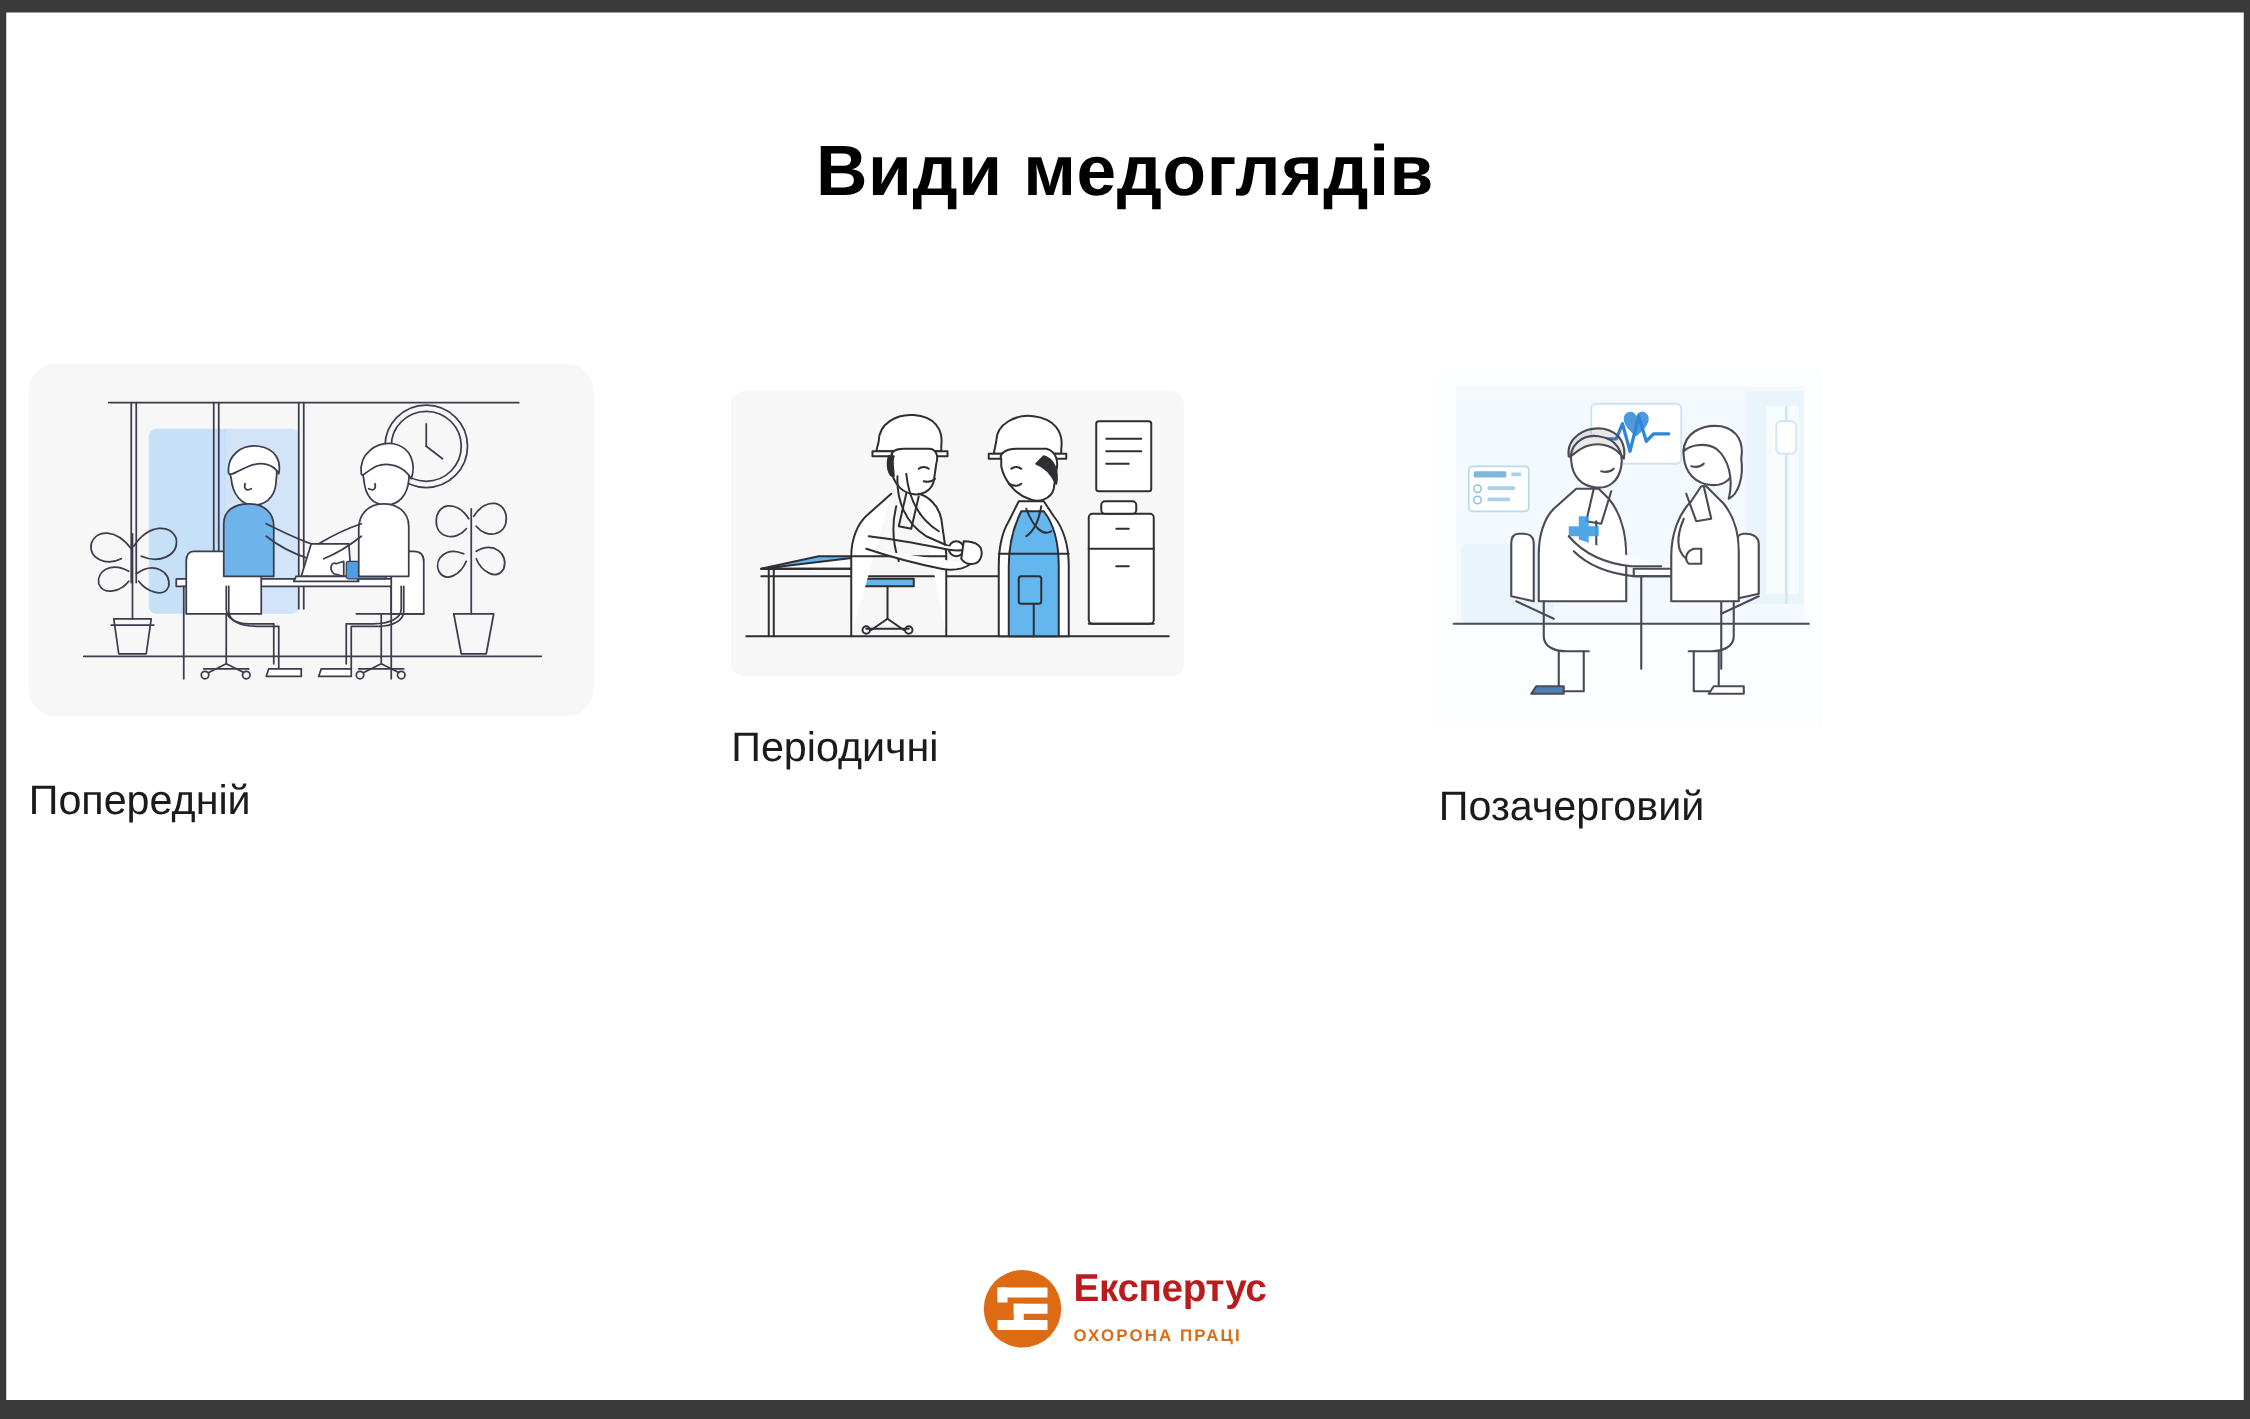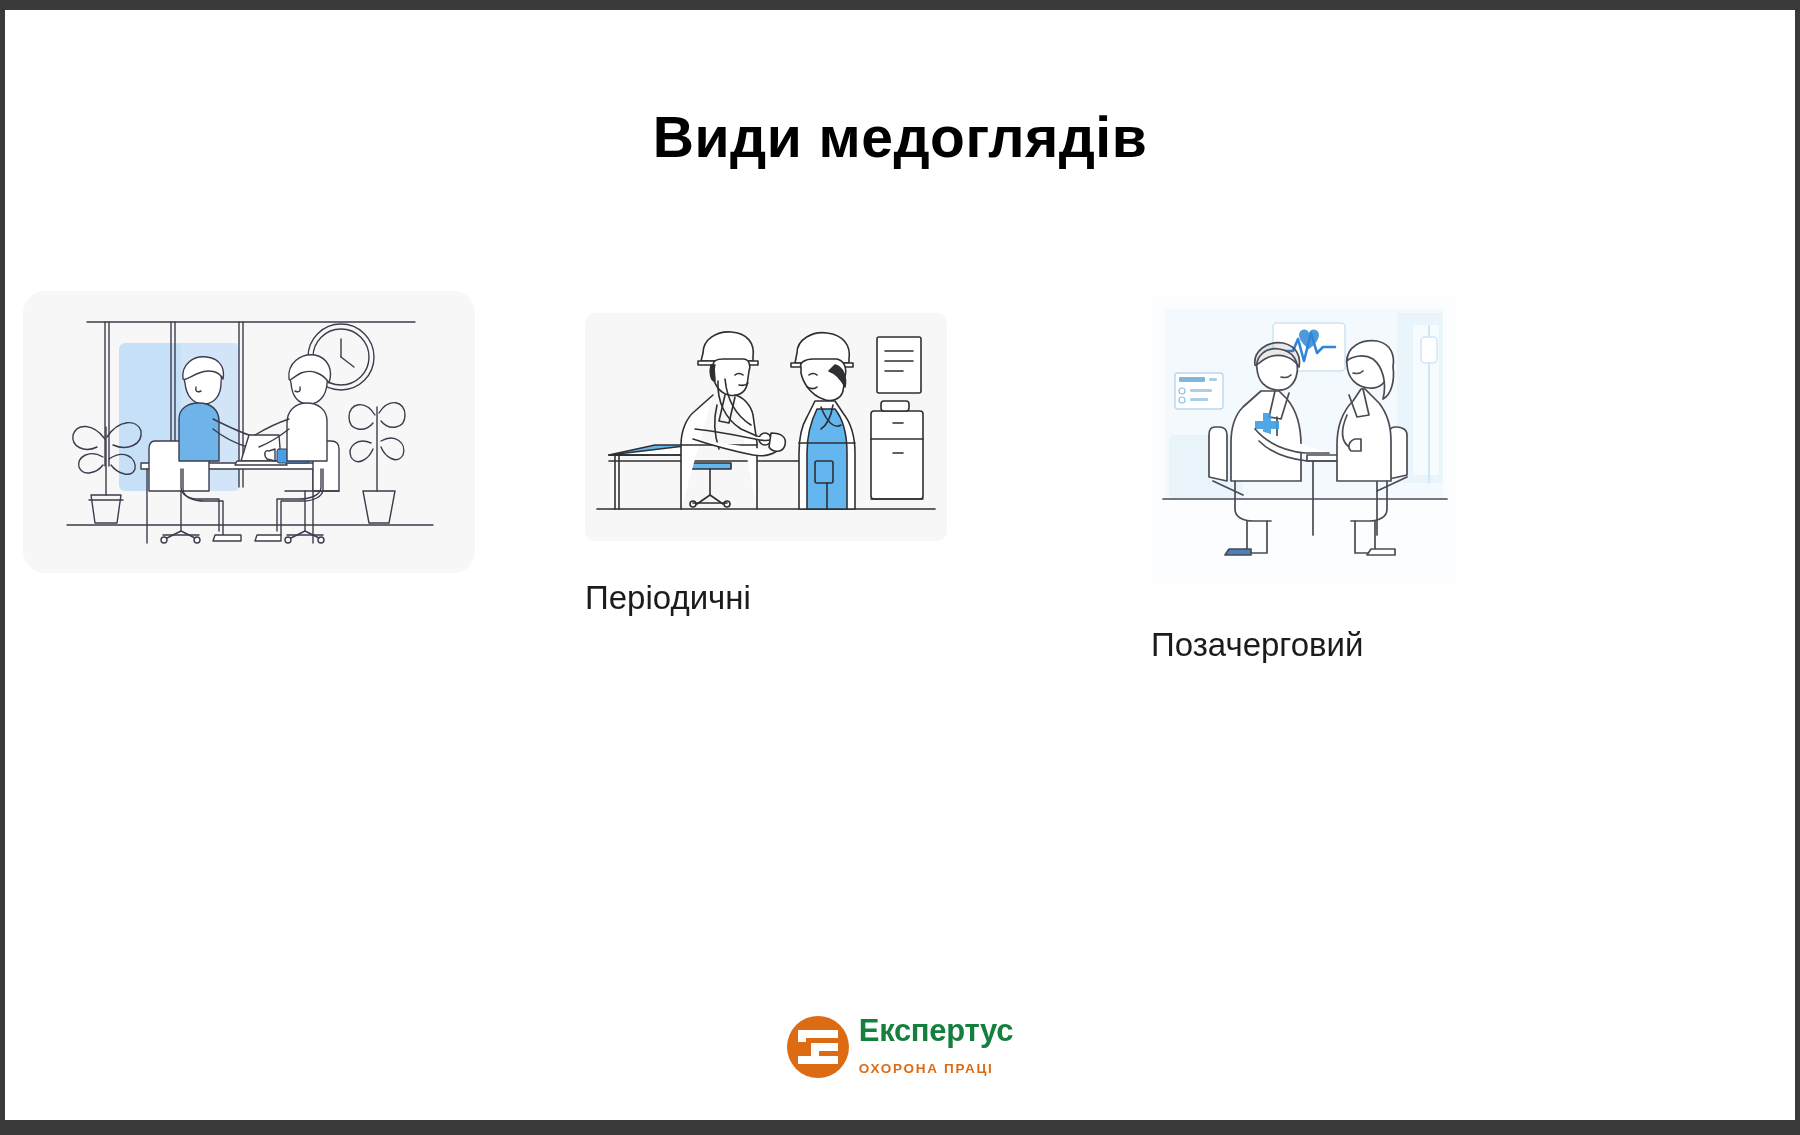--- a/index.html
+++ b/index.html
@@ -98,21 +98,21 @@
   }
   #logo-mark .bar.b1 { left: 11px; top: 14px;  width: 40px; height: 8px; }
   #logo-mark .bar.b2 { left: 24px; top: 27px;  width: 27px; height: 8px; }
   #logo-mark .bar.b3 { left: 11px; top: 40px;  width: 40px; height: 8px; }
   #logo-mark .bar.v1 { left: 11px; top: 14px;  width: 8px;  height: 12px; }
   #logo-mark .bar.v2 { left: 24px; top: 27px;  width: 8px;  height: 14px; }
   #logo-text { line-height: 1; padding-bottom: 3px; }
   #logo-name {
     font-size: 31px;
     font-weight: bold;
-    color: #15803d;
+    color: #b91c1c;
     letter-spacing: -0.3px;
   }
   #logo-sub {
     font-size: 13.5px;
     font-weight: bold;
     color: #DD6B13;
     letter-spacing: 1.7px;
     margin-top: 16px;
   }
 </style>
@@ -204,20 +204,21 @@
             <path d="M272 100 C276 102 278 100 277 96"></path>
             <path d="M304 170 L304 130 C304 118 294 112 284 112 C272 112 264 120 264 132 L264 170 Z" fill="#ffffff"></path>
             <path d="M266 128 C254 132 242 138 232 144"></path>
             <path d="M266 138 C256 146 246 152 236 156"></path>
             <path d="M300 178 L300 198 C300 206 290 210 280 210 L258 210 L258 244" fill="none"></path>
             <path d="M298 178 L298 196 C298 204 288 208 276 208 L254 208 L254 240" fill="none"></path>
             <path d="M234 244 L258 244 L258 250 L232 250 Z" fill="#ffffff"></path>
           </g>
         </svg>
       </div>
+      <div class="card-caption">Попередній</div>
     </div>
 
     <div class="card" id="card-2">
       <div class="art-box">
         <svg class="art-svg" viewBox="0 0 362 228" xmlns="http://www.w3.org/2000/svg">
           <rect x="0" y="0" width="362" height="228" fill="#f7f7f7"></rect>
           <g fill="none" stroke="#2f2f33" stroke-width="1.6" stroke-linecap="round" stroke-linejoin="round">
 
             <line x1="12" y1="196" x2="350" y2="196"></line>
 

